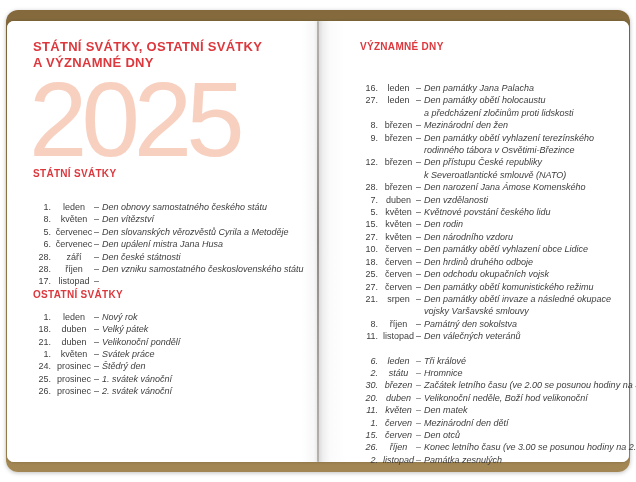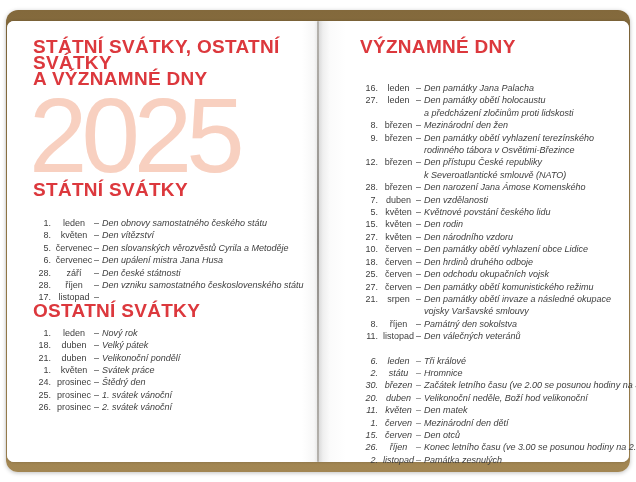--- a/index.html
+++ b/index.html
@@ -18,26 +18,26 @@
   .page-left  { left:0;  border-radius:7px 0 0 7px;
                 background:linear-gradient(to left, #e6e6e6 0px, #f7f7f7 4px, #ffffff 16px); }
   .page-right { left:311px; border-radius:0 7px 7px 0;
                 background:linear-gradient(to right, #d6d6d6 0px, #efefef 5px, #fbfbfb 12px, #ffffff 28px); }
   .spine { position:absolute; top:0; bottom:0; left:310px; width:2px;
            background:linear-gradient(#b5b2ad, #8f8c88 50%, #b5b2ad); border-radius:1px; }
 
   .inner-left  { padding:18px 10px 0 26px; }
   .inner-right { padding:19px 6px 0 42px; }
 
-  .title { color:#dc383d; font-weight:bold; font-size:19px; line-height:16px;
+  .title { color:#dc383d; font-weight:bold; font-size:13px; line-height:16px;
            letter-spacing:.3px; }
   .year  { color:#f8d0c0; font-weight:normal; font-size:105px; line-height:78px;
            letter-spacing:-6px; margin-top:10px; margin-left:-4px; }
 
-  .sec-heading { color:#dc383d; font-weight:bold; font-size:19px; line-height:14px;
+  .sec-heading { color:#dc383d; font-weight:bold; font-size:10px; line-height:14px;
                  letter-spacing:.3px; }
   .h1-left  { margin-top:8px; }
   .h2-left  { }
 
   .hlist { color:#3e3e3e; font-size:9px; }
   .list1 { margin-top:20px; }
   .list2 { margin-top:9px; }
   .listr { margin-top:28px; }
   .listi { margin-top:12px; font-style:italic; }
 

